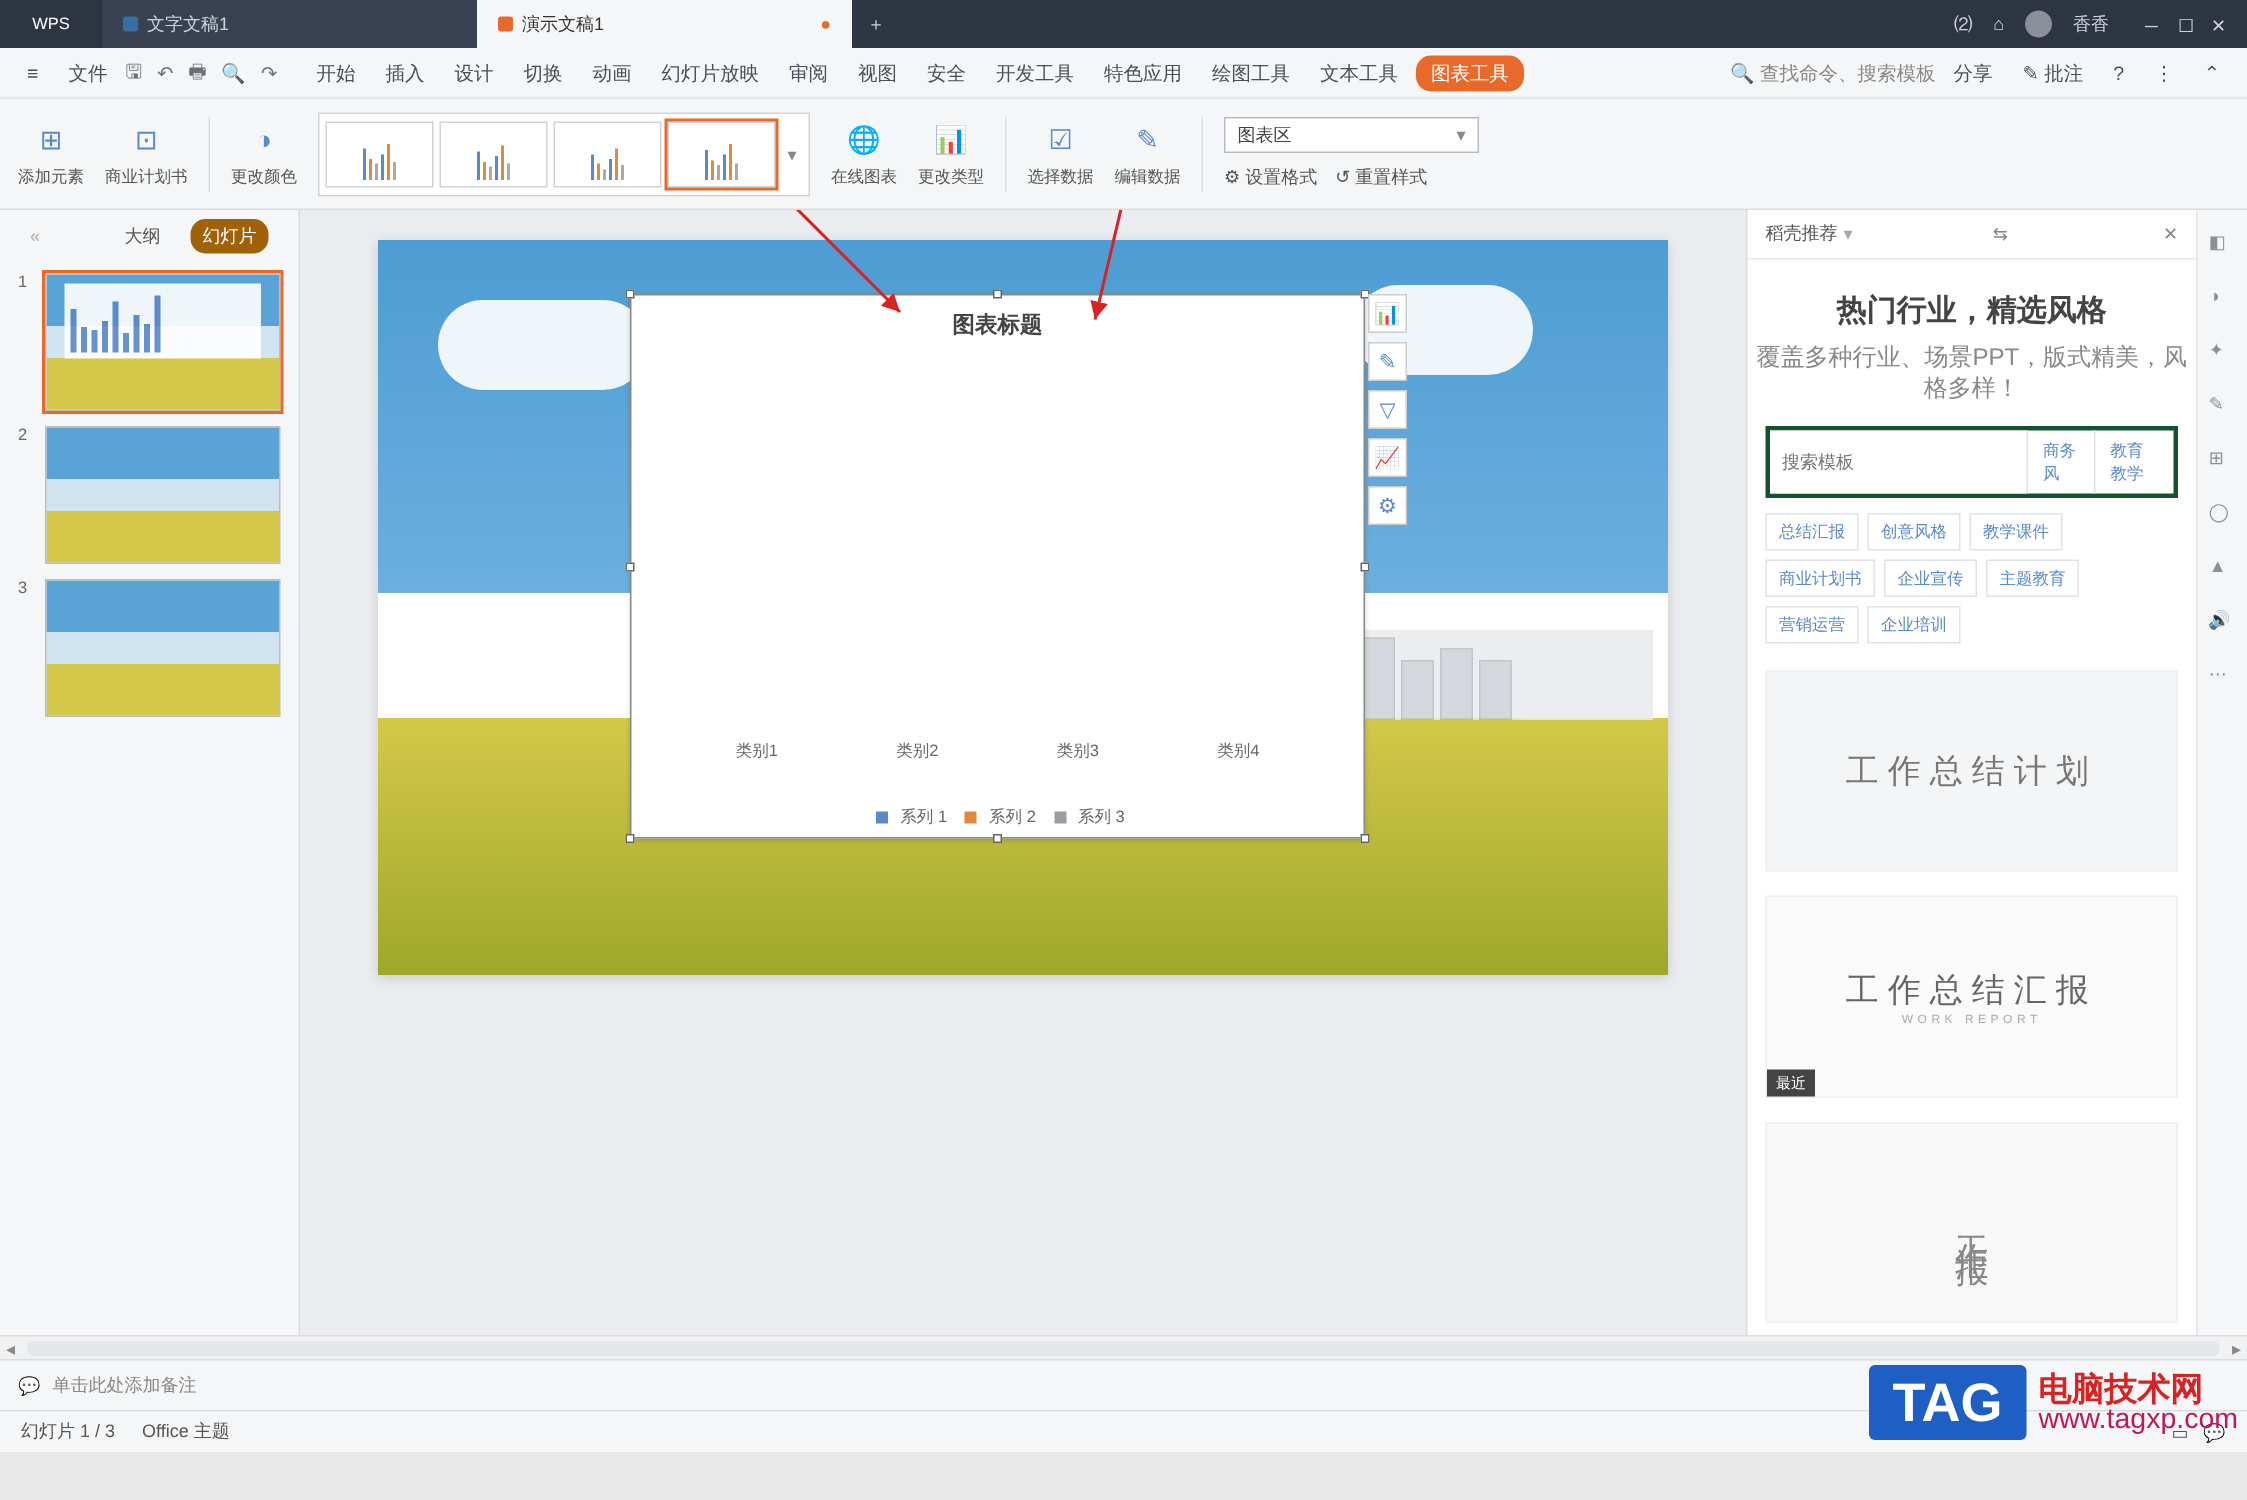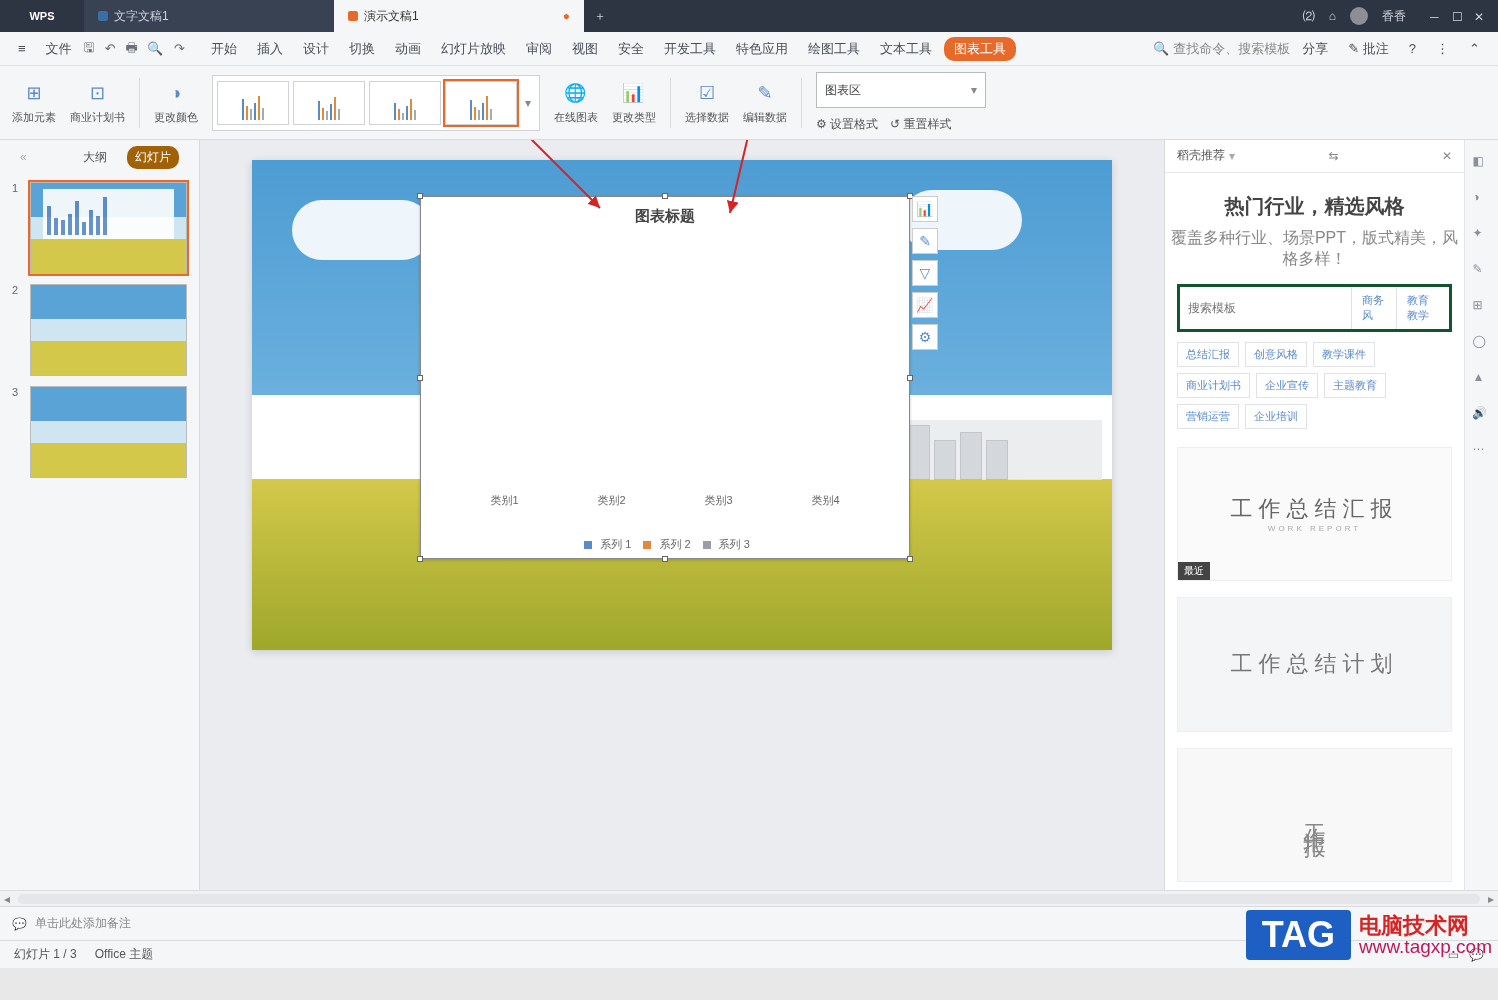--- a/index.html
+++ b/index.html
@@ -1,18 +1,18 @@
 <!DOCTYPE html>
 <html><head>
 <meta charset="utf-8">
 <style>
 *{box-sizing:border-box;margin:0;padding:0;font-family:"Microsoft YaHei",sans-serif}
 body{background:#e8e8e8;width:1498px;height:1000px;overflow:hidden;position:relative;font-size:12px}
 .titlebar{height:32px;background:#2d3442;display:flex;align-items:center;color:#cfd4dc}
-.wps-logo{width:84px;height:32px;display:flex;align-items:center;justify-content:center;color:#fff;font-weight:bold;font-size:11px}
+.wps-logo{width:68px;height:32px;display:flex;align-items:center;justify-content:center;color:#fff;font-weight:normal;font-size:11px}
 .tab{height:32px;padding:0 14px;display:flex;align-items:center;gap:6px;font-size:12px;cursor:pointer}
 .tab.doc{background:#394252;width:250px}
 .tab.ppt{background:#f5f6f7;color:#333;width:250px}
 .tab .dot{width:10px;height:10px;border-radius:2px}
 .tab.doc .dot{background:#3a6ea5}
 .tab.ppt .dot{background:#e86a2a}
 .tab .close{margin-left:auto;color:#e86a2a}
 .newtab{width:32px;height:32px;display:flex;align-items:center;justify-content:center;cursor:pointer;color:#cfd4dc}
 .titlebar-right{margin-left:auto;display:flex;align-items:center;gap:14px;padding-right:12px}
 .winbtns{display:flex;gap:10px;margin-left:10px}
@@ -26,21 +26,21 @@
 .toolbar{height:74px;background:#f5f6f7;display:flex;align-items:center;padding:0 12px;gap:14px;border-bottom:1px solid #d9dbde}
 .toolgrp{display:flex;flex-direction:column;align-items:center;gap:4px;font-size:11px;color:#555;cursor:pointer}
 .toolgrp .ico{width:26px;height:26px;display:flex;align-items:center;justify-content:center;font-size:18px;color:#5b8acb}
 .sep{width:1px;height:50px;background:#dcdde0}
 .stylegal{display:flex;gap:4px;align-items:center;background:#fff;border:1px solid #d0d2d6;padding:4px;height:56px}
 .stylegal .th{width:72px;height:44px;border:1px solid #d0d2d6;cursor:pointer;display:flex;align-items:flex-end;justify-content:center;gap:2px;padding:4px;background:#fff}
 .stylegal .th.active{outline:2px solid #e86a2a}
 .smallbar{width:2px;background:#5b8acb}
 .smallbar.o{background:#e08a3c}
 .smallbar.g{background:#aaa}
-.selbox{border:1px solid #b8bcc2;background:#fff;height:36px;width:170px;display:flex;align-items:center;padding:0 8px;font-size:12px;color:#444;cursor:pointer}
+.selbox{border:1px solid #b8bcc2;background:#fff;height:24px;width:170px;display:flex;align-items:center;padding:0 8px;font-size:12px;color:#444;cursor:pointer}
 .selbox .arr{margin-left:auto;color:#888}
 .fmtbtns{display:flex;gap:12px;font-size:12px;color:#555}
 .content{display:flex;height:750px}
 .slidepanel{width:200px;background:#f5f6f7;border-right:1px solid #d9dbde;display:flex;flex-direction:column}
 .panelhdr{height:34px;display:flex;align-items:center;gap:12px;padding:0 20px;font-size:12px;color:#555}
 .panelhdr .tabbtn{padding:3px 8px;cursor:pointer}
 .panelhdr .tabbtn.active{background:#a16207;color:#fff;border-radius:10px}
 .thumbs{flex:1;overflow:auto;padding:8px 12px}
 .thumb{display:flex;gap:8px;margin-bottom:10px}
 .thumb .num{color:#666;font-size:11px;width:10px}
@@ -402,30 +402,30 @@
     <div class="tagrow" id="tagrow">
         <div class="tag">总结汇报</div>
         <div class="tag">创意风格</div>
         <div class="tag">教学课件</div>
         <div class="tag">商业计划书</div>
         <div class="tag">企业宣传</div>
         <div class="tag">主题教育</div>
         <div class="tag">营销运营</div>
         <div class="tag">企业培训</div>
       </div>
+    <div class="tpl" style="background:#f4f5f6">
+        <div style="font-size:22px;letter-spacing:6px;color:#777">工作总结计划</div>
+      </div>
     <div class="tpl">
       <div style="text-align:center">
           <div style="font-size:22px;letter-spacing:6px">工作总结汇报</div>
           <div style="font-size:8px;letter-spacing:3px;color:#aaa">WORK REPORT</div>
         </div>
       <div class="badge">最近</div>
     </div>
-    <div class="tpl" style="background:#f4f5f6">
-        <div style="font-size:22px;letter-spacing:6px;color:#777">工作总结计划</div>
-      </div>
     <div class="tpl" style="background:#f8f8f8">
         <div style="font-size:22px;letter-spacing:4px;color:#888;writing-mode:vertical-rl">工作汇报</div>
       </div>
   </div>
 
   <div class="iconrail">
     <div class="ri">◧</div>
     <div class="ri">◑</div>
     <div class="ri">✦</div>
     <div class="ri">✎</div>

